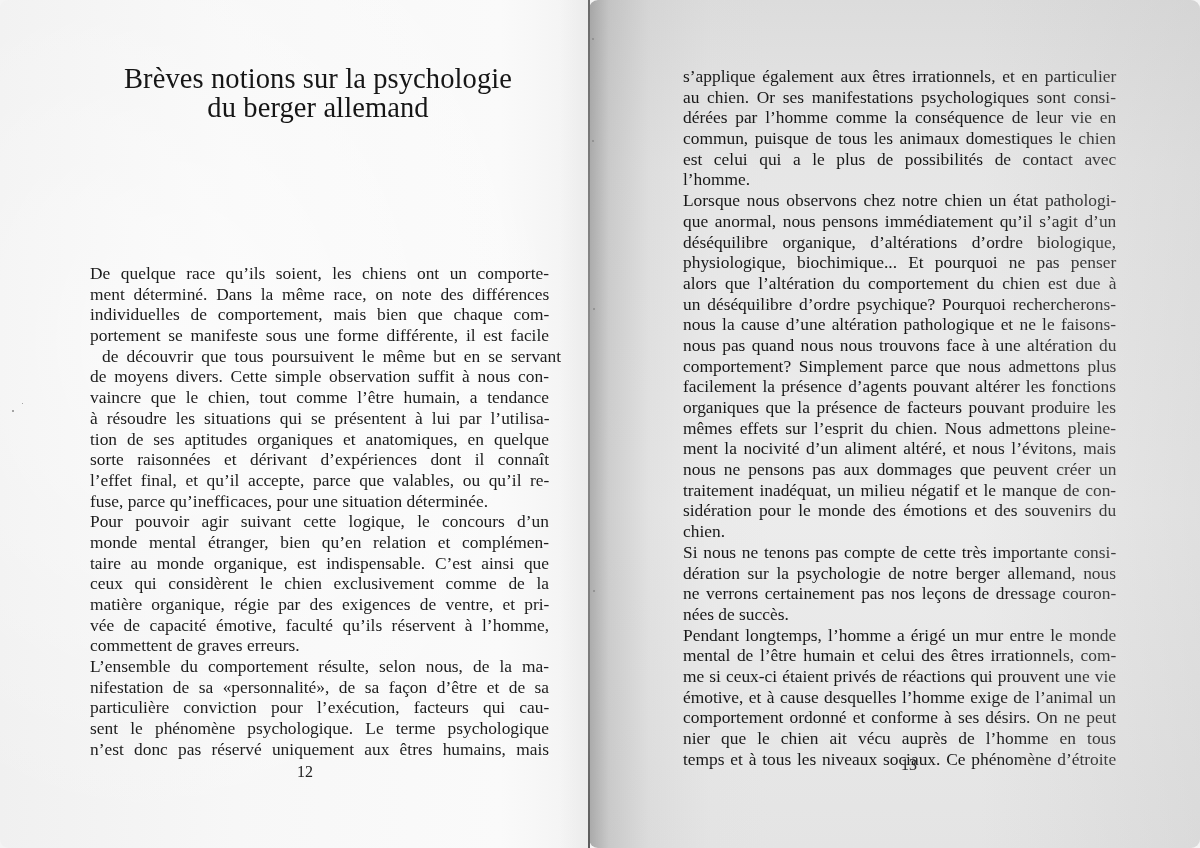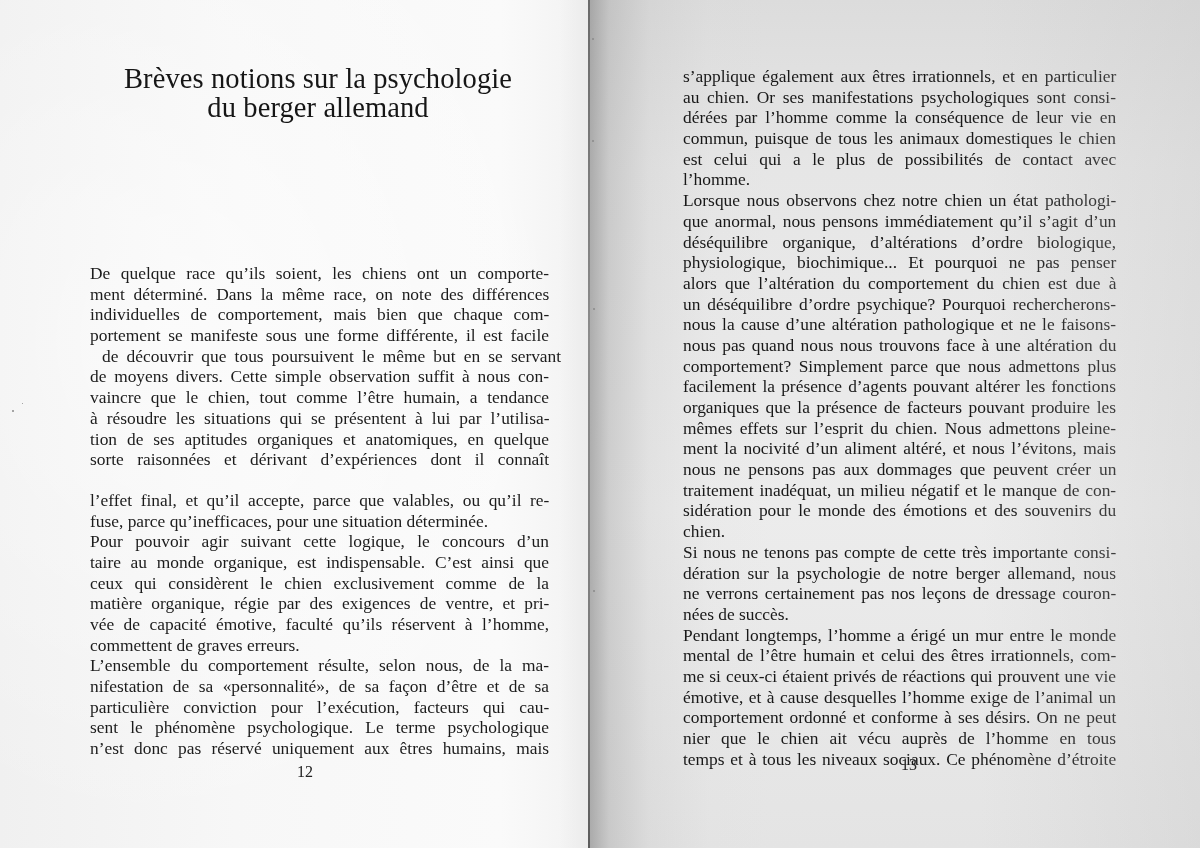--- a/index.html
+++ b/index.html
@@ -18,20 +18,21 @@
     .spread {
       position: absolute;
       left: 0; top: 0;
       width: 1200px; height: 848px;
     }
     .page {
       position: absolute;
       top: 0;
       height: 848px;
       overflow: hidden;
+      border-radius: 9px;
     }
     .page-left {
       left: 0;
       width: 589px;
       background:
         radial-gradient(ellipse at 30% 40%, rgba(255,255,255,0.6), rgba(255,255,255,0) 70%),
         linear-gradient(to right, #f0f0f0 0%, #f7f7f7 40%, #fafafa 85%, #f2f2f2 100%);
     }
     .page-right {
       left: 589px;
@@ -149,23 +150,24 @@
         <span class="line" style="display: block; width: 459px; word-spacing: 6.11111px;">De quelque race qu’ils soient, les chiens ont un comporte-</span>
         <span class="line" style="display: block; width: 459px; word-spacing: 4.44444px;">ment déterminé. Dans la même race, on note des différences</span>
         <span class="line" style="display: block; width: 459px; word-spacing: 6.42857px;">individuelles de comportement, mais bien que chaque com-</span>
         <span class="line" style="display: block; width: 459px; word-spacing: 3.33333px;">portement se manifeste sous une forme différente, il est facile</span>
         <span class="line" style="display: block; width: 459px; word-spacing: 3.8px; margin-left: 12px;">de découvrir que tous poursuivent le même but en se servant</span>
         <span class="line" style="display: block; width: 459px; word-spacing: 3.33333px;">de moyens divers. Cette simple observation suffit à nous con-</span>
         <span class="line" style="display: block; width: 459px; word-spacing: 5.33333px;">vaincre que le chien, tout comme l’être humain, a tendance</span>
         <span class="line" style="display: block; width: 459px; word-spacing: 4.7px;">à résoudre les situations qui se présentent à lui par l’utilisa-</span>
         <span class="line" style="display: block; width: 459px; word-spacing: 5.5px;">tion de ses aptitudes organiques et anatomiques, en quelque</span>
         <span class="line" style="display: block; width: 459px; word-spacing: 9px;">sorte raisonnées et dérivant d’expériences dont il connaît</span>
-        <span class="line" style="display: block; width: 459px; word-spacing: 4.2px; margin-top: 20px;">l’effet final, et qu’il accepte, parce que valables, ou qu’il re-</span>
+        <span class="line" style="display: block; width: 459px; word-spacing: 4.2px;">l’effet final, et qu’il accepte, parce que valables, ou qu’il re-</span>
         <span class="line last">fuse, parce qu’inefficaces, pour une situation déterminée.</span>
         <span class="line" style="display: block; width: 459px; word-spacing: 7.875px;">Pour pouvoir agir suivant cette logique, le concours d’un</span>
+        <span class="line" style="display: block; width: 459px; word-spacing: 7.28571px;">monde mental étranger, bien qu’en relation et complémen-</span>
         <span class="line" style="display: block; width: 459px; word-spacing: 5.375px;">taire au monde organique, est indispensable. C’est ainsi que</span>
         <span class="line" style="display: block; width: 459px; word-spacing: 7.25px;">ceux qui considèrent le chien exclusivement comme de la</span>
         <span class="line" style="display: block; width: 459px; word-spacing: 4.88889px;">matière organique, régie par des exigences de ventre, et pri-</span>
         <span class="line" style="display: block; width: 459px; word-spacing: 5.125px;">vée de capacité émotive, faculté qu’ils réservent à l’homme,</span>
         <span class="line last">commettent de graves erreurs.</span>
         <span class="line" style="display: block; width: 459px; word-spacing: 5.625px;">L’ensemble du comportement résulte, selon nous, de la ma-</span>
         <span class="line" style="display: block; width: 459px; word-spacing: 5.1px;">nifestation de sa «personnalité», de sa façon d’être et de sa</span>
         <span class="line" style="display: block; width: 459px; word-spacing: 9.83333px;">particulière conviction pour l’exécution, facteurs qui cau-</span>
         <span class="line" style="display: block; width: 459px; word-spacing: 7.83333px;">sent le phénomène psychologique. Le terme psychologique</span>
         <span class="line" style="display: block; width: 459px; word-spacing: 5.875px;">n’est donc pas réservé uniquement aux êtres humains, mais</span>

